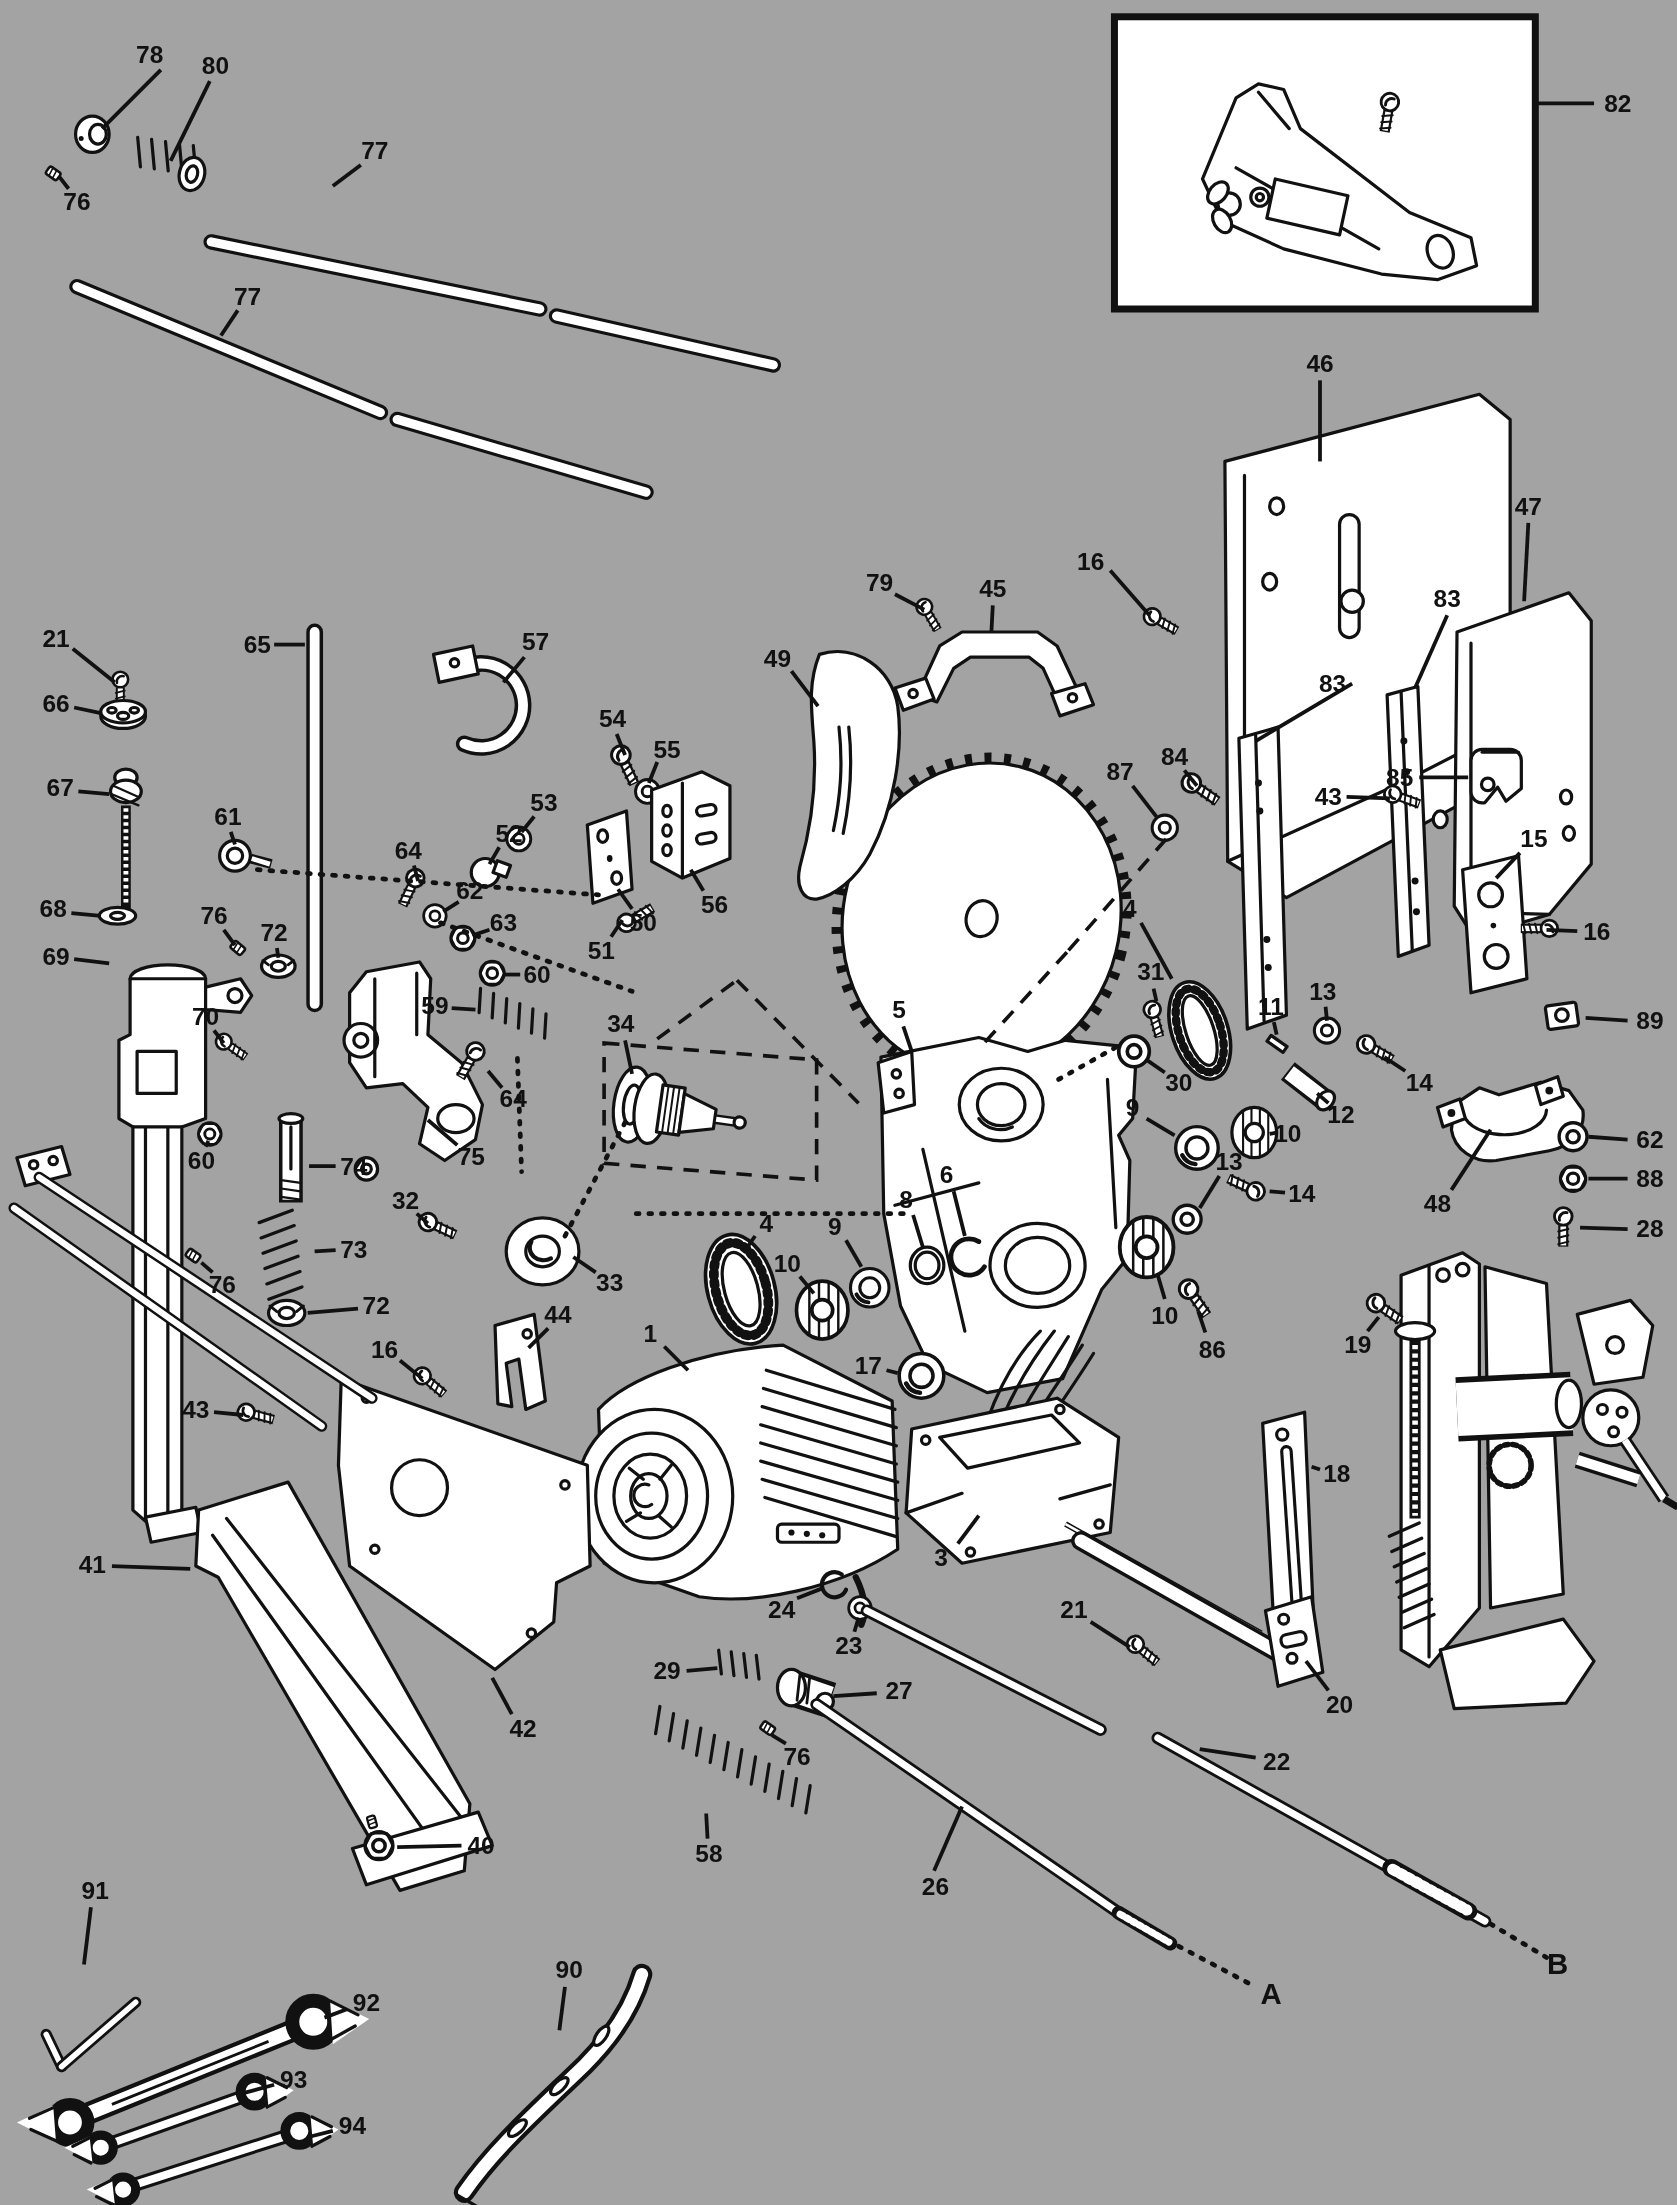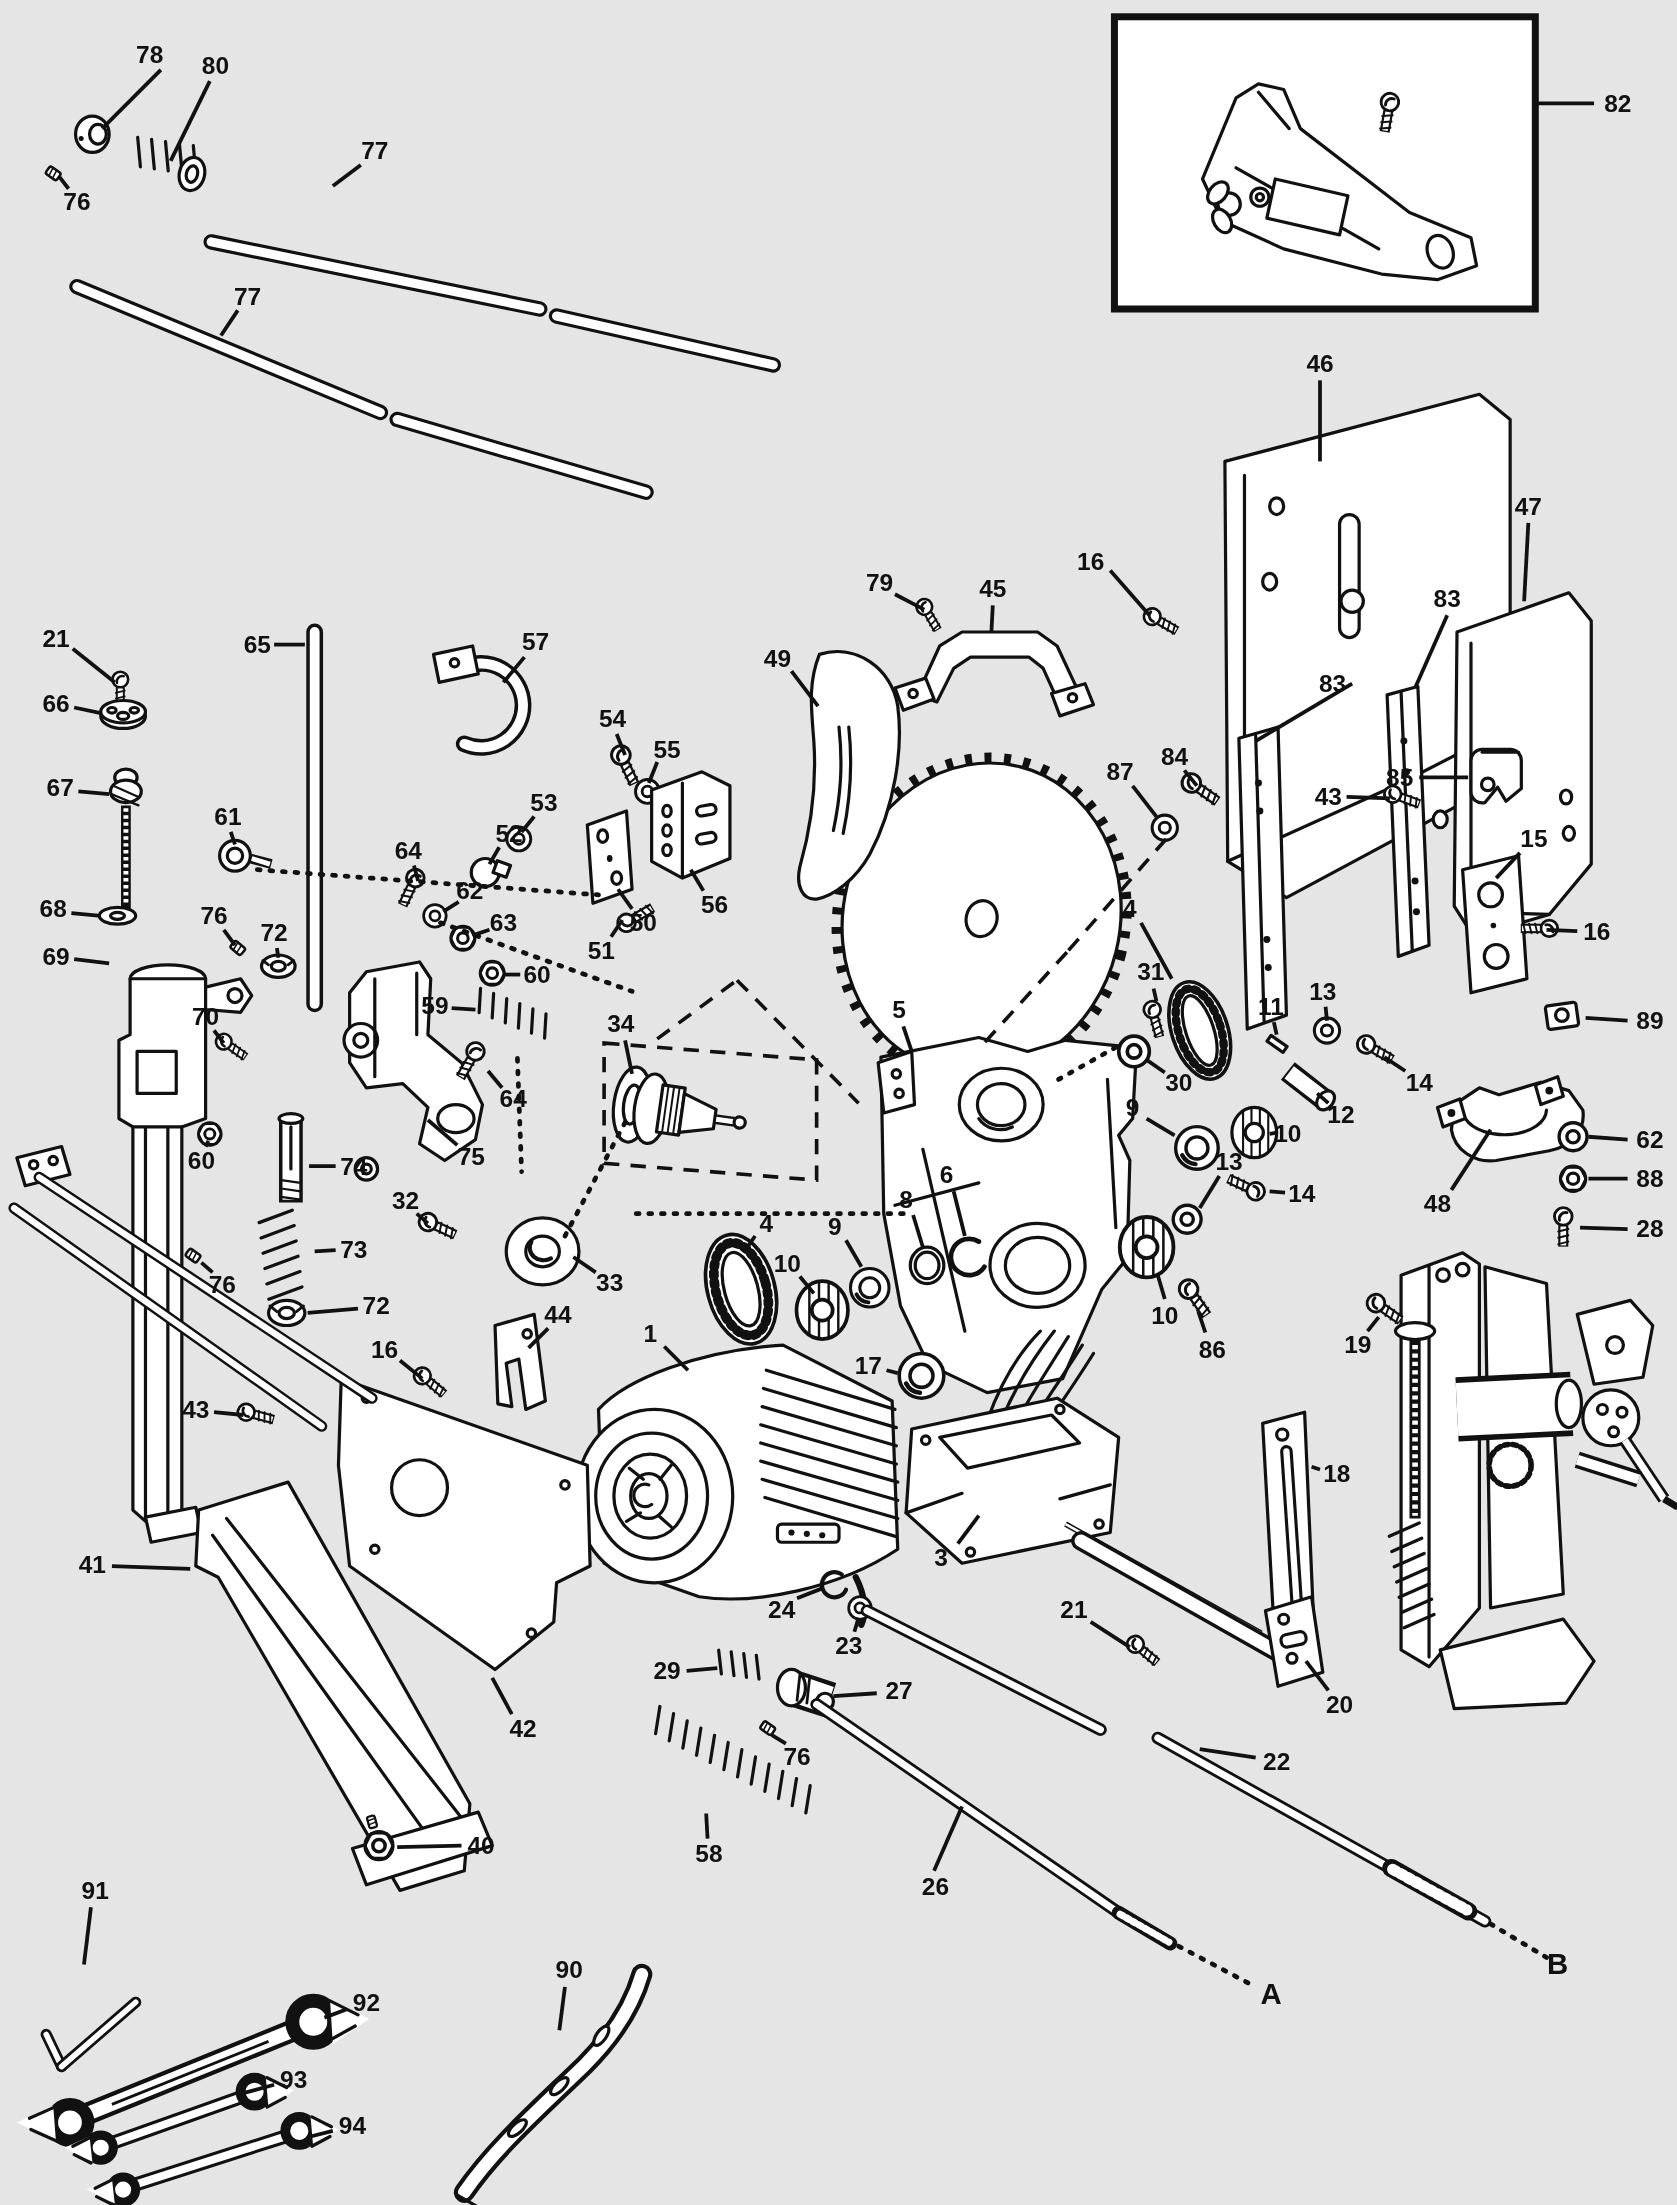--- a/index.html
+++ b/index.html
@@ -1,16 +1,16 @@
 <!DOCTYPE html>
 <html style="font-size:8.6px"><head>
 <meta charset="utf-8">
 <style>
   html,body{margin:0;padding:0;background:#fff;}
-  #page{position:relative;width:1678px;height:2205px;background:#e5e5e5;overflow:hidden;}
+  #page{position:relative;width:1678px;height:2205px;background:#a3a3a3;overflow:hidden;}
   svg{display:block;width:1678px;height:2205px;}
   .ln{stroke:#111;stroke-width:2.3;fill:none;stroke-linejoin:round;stroke-linecap:round;}
   .fw{stroke:#111;stroke-width:2.3;fill:#fff;stroke-linejoin:round;stroke-linecap:round;}
   .fb{fill:#111;stroke:none;}
   .leader{stroke:#111;stroke-width:2.7;}
   .dot{stroke:#111;stroke-width:3.4;stroke-dasharray:2 7;stroke-linecap:round;fill:none;}
   .dsh{stroke:#111;stroke-width:2.6;stroke-dasharray:11 8;fill:none;}
   .lbl{font-family:"Liberation Sans",sans-serif;font-size:17.5px;font-weight:700;fill:#111;text-anchor:middle;}
   .letter{font-size:21px;}
 </style>

